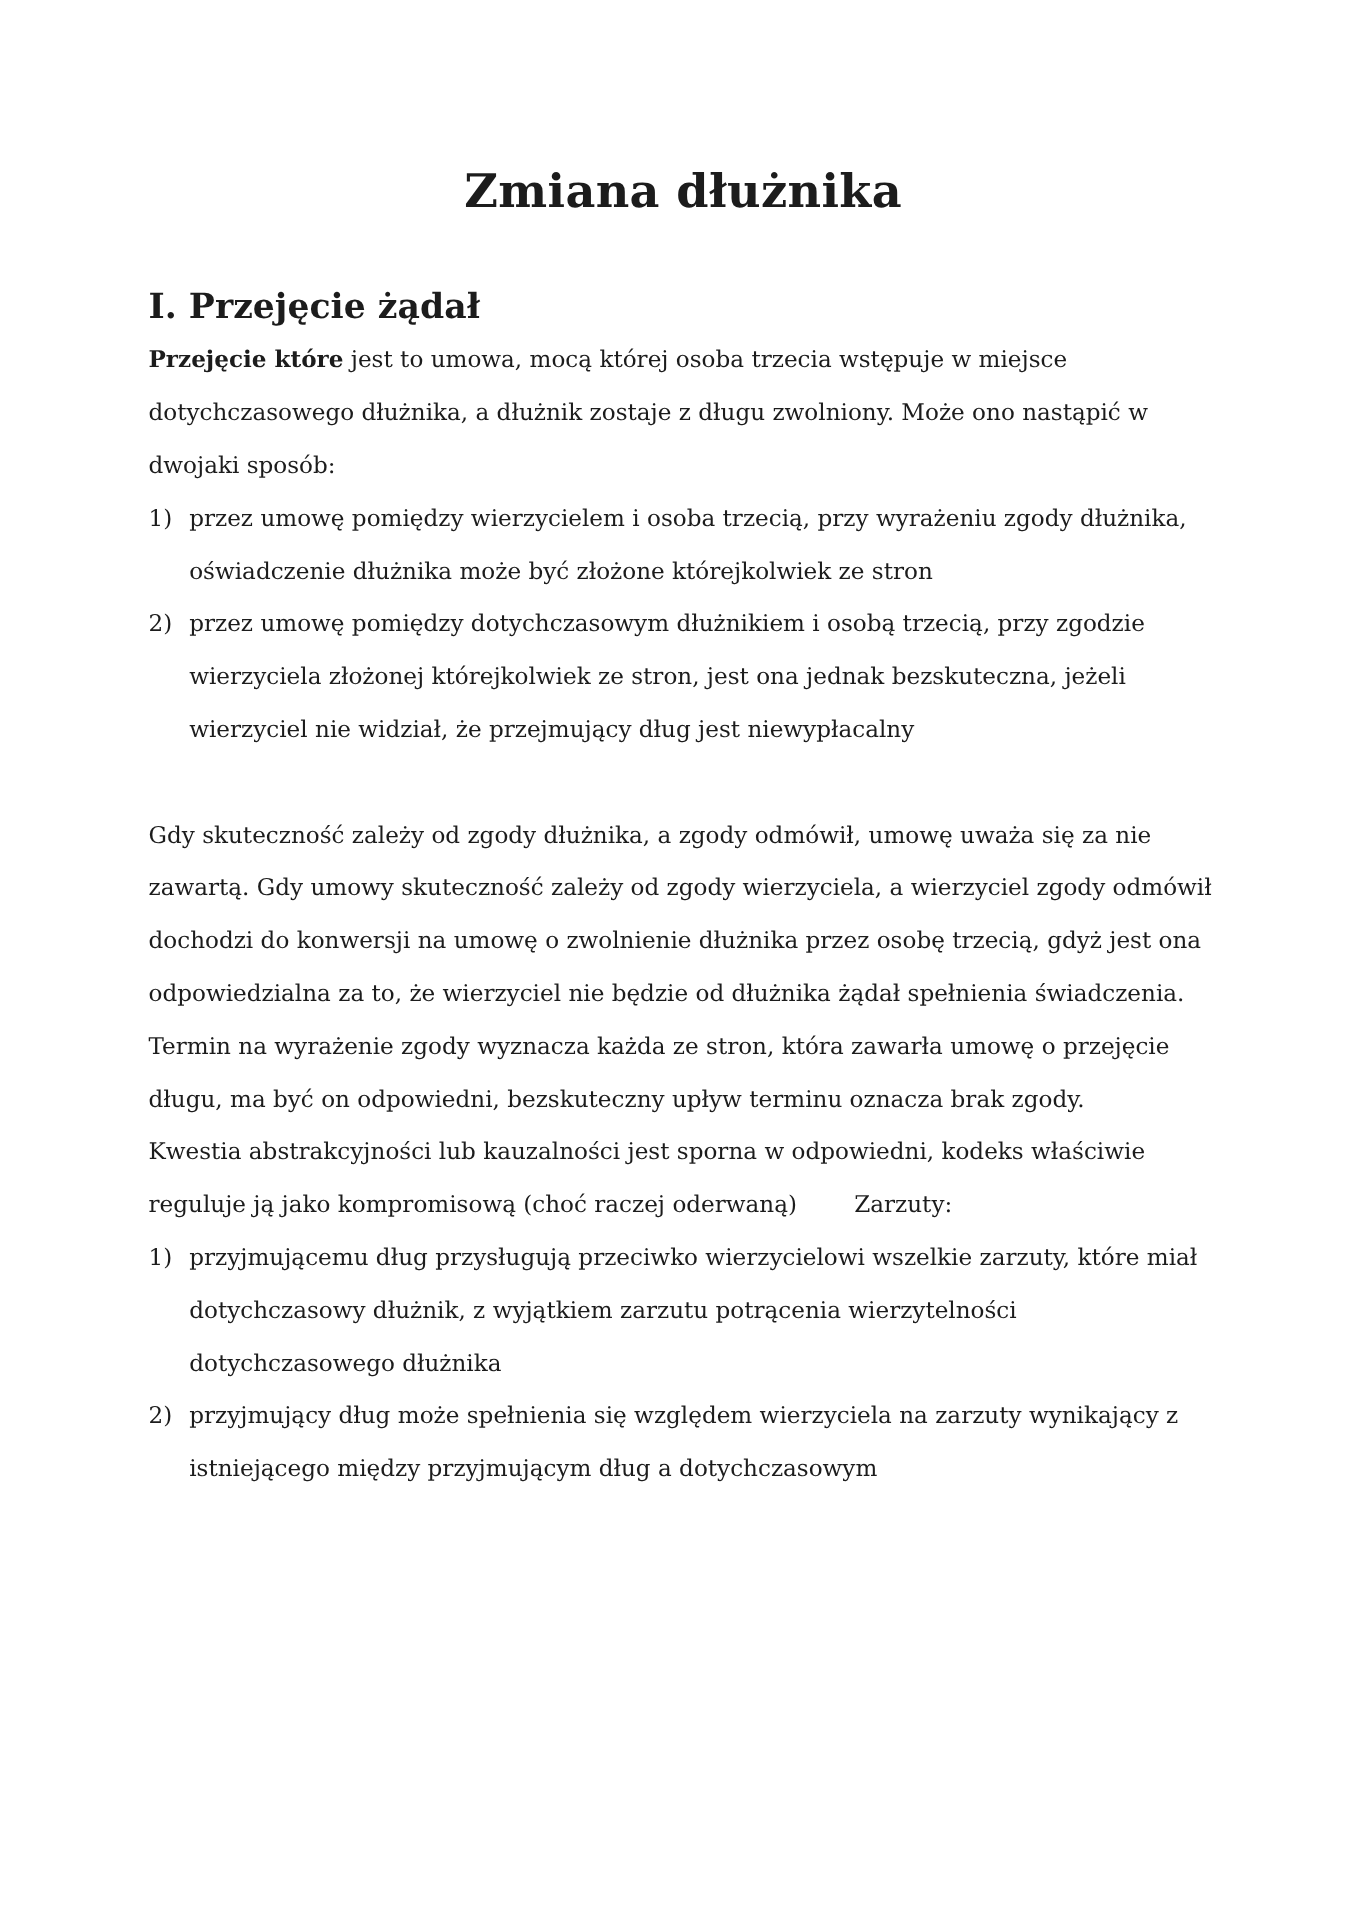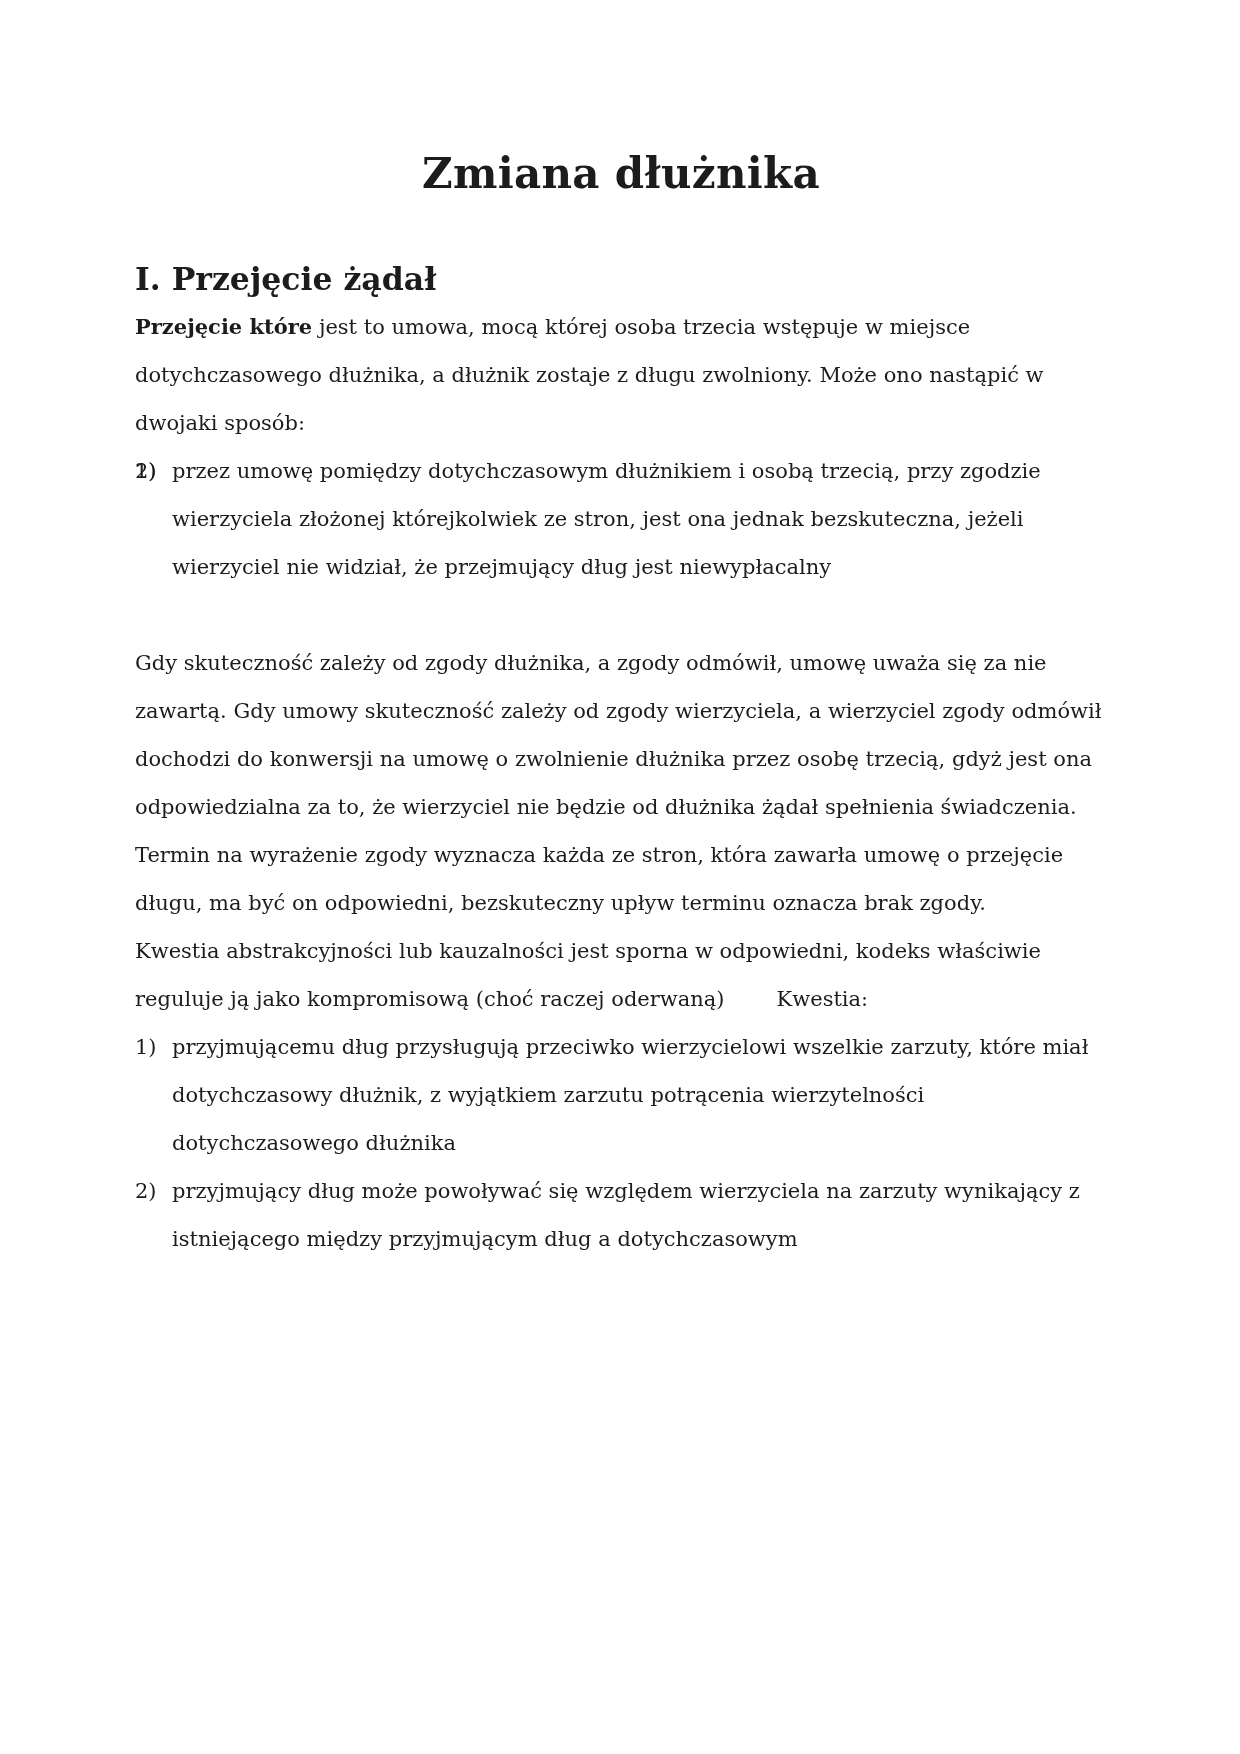--- a/index.html
+++ b/index.html
@@ -69,39 +69,40 @@
 
     <h1 class="doc-title">Zmiana dłużnika</h1>
 
     <h2 class="heading">I. Przejęcie żądał</h2>
 
     <p class="para"><span class="lead-bold">Przejęcie które</span><span> jest to umowa, mocą której osoba trzecia wstępuje w miejsce dotychczasowego dłużnika, a dłużnik zostaje z długu zwolniony. Może ono nastąpić w dwojaki sposób:</span></p>
 
     <div class="num-list">
       <div class="num-item">
         <span class="num">1)</span>
+        <span>przez umowę pomiędzy wierzycielem i osoba trzecią, przy wyrażeniu zgody dłużnika, oświadczenie dłużnika może być złożone którejkolwiek ze stron</span>
       </div>
       <div class="num-item">
         <span class="num">2)</span>
         <span>przez umowę pomiędzy dotychczasowym dłużnikiem i osobą trzecią, przy zgodzie wierzyciela złożonej którejkolwiek ze stron, jest ona jednak bezskuteczna, jeżeli wierzyciel nie widział, że przejmujący dług jest niewypłacalny</span>
       </div>
     </div>
 
     <p class="para gap-before">Gdy skuteczność zależy od zgody dłużnika, a zgody odmówił, umowę uważa się za nie zawartą. Gdy umowy skuteczność zależy od zgody wierzyciela, a wierzyciel zgody odmówił dochodzi do konwersji na umowę o zwolnienie dłużnika przez osobę trzecią, gdyż jest ona odpowiedzialna za to, że wierzyciel nie będzie od dłużnika żądał spełnienia świadczenia.</p>
 
     <p class="para">Termin na wyrażenie zgody wyznacza każda ze stron, która zawarła umowę o przejęcie długu, ma być on odpowiedni, bezskuteczny upływ terminu oznacza brak zgody.</p>
 
 
-    <p class="para"><span>Kwestia abstrakcyjności lub kauzalności jest sporna w odpowiedni, kodeks właściwie reguluje ją jako kompromisową (choć raczej oderwaną)</span><span class="inline-tail">Kwestia:</span></p>
+    <p class="para"><span>Kwestia abstrakcyjności lub kauzalności jest sporna w odpowiedni, kodeks właściwie reguluje ją jako kompromisową (choć raczej oderwaną)</span><span class="inline-tail">Zarzuty:</span></p>
 
     <div class="num-list">
       <div class="num-item">
         <span class="num">1)</span>
         <span>przyjmującemu dług przysługują przeciwko wierzycielowi wszelkie zarzuty, które miał dotychczasowy dłużnik, z wyjątkiem zarzutu potrącenia wierzytelności dotychczasowego dłużnika</span>
       </div>
       <div class="num-item">
         <span class="num">2)</span>
-        <span>przyjmujący dług może powoływać się względem wierzyciela na zarzuty wynikający z istniejącego między przyjmującym dług a dotychczasowym</span>
+        <span>przyjmujący dług może spełnienia się względem wierzyciela na zarzuty wynikający z istniejącego między przyjmującym dług a dotychczasowym</span>
       </div>
     </div>
 
   </div>
 </div>
 
 </body></html>

